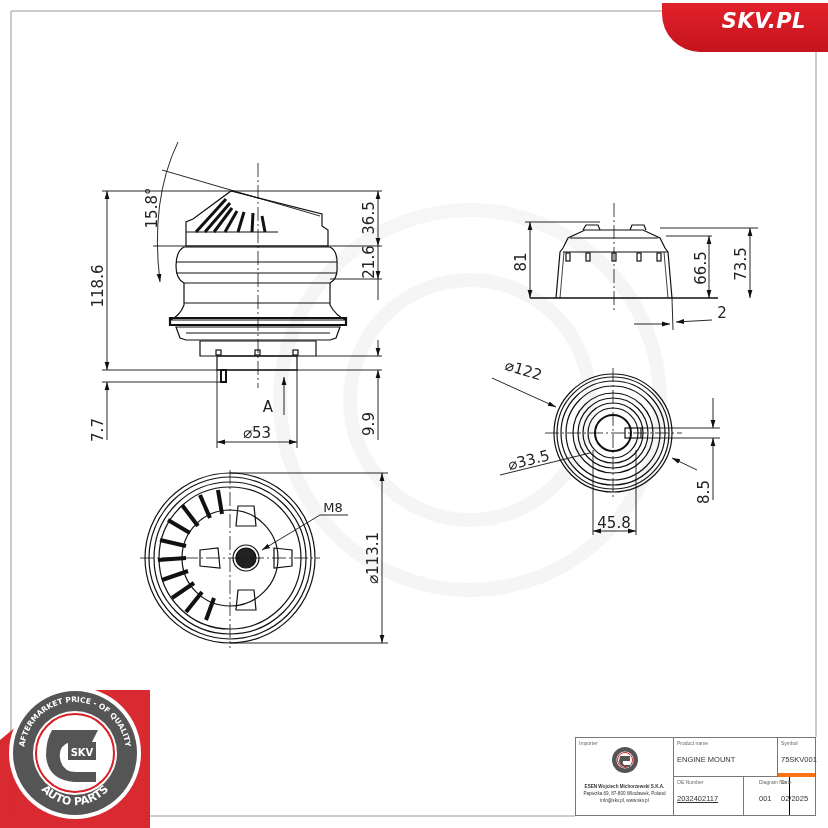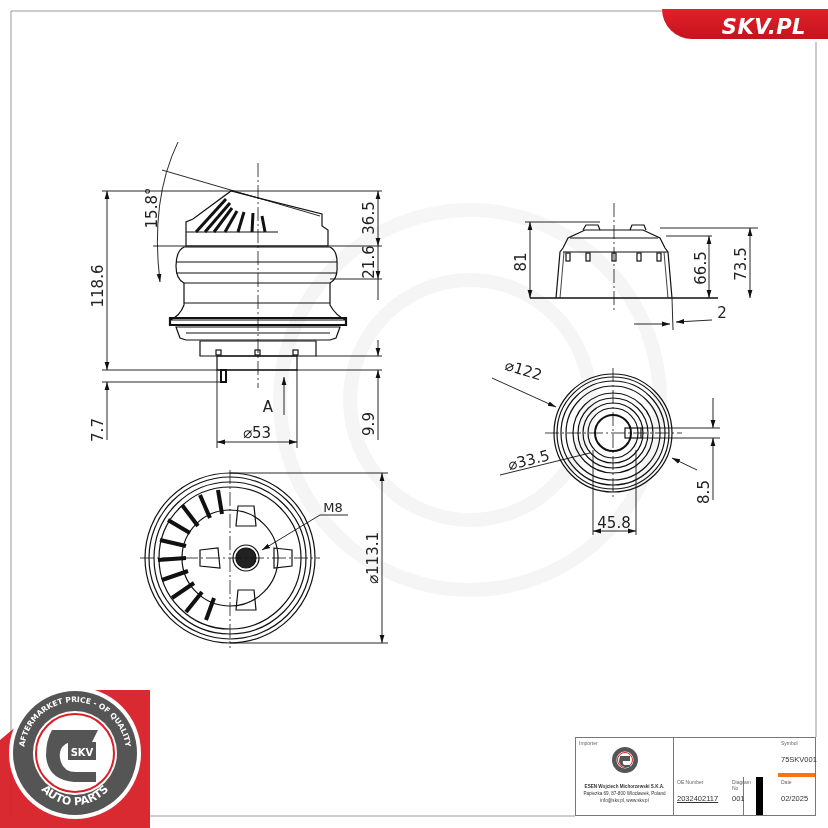--- a/index.html
+++ b/index.html
@@ -1,18 +1,18 @@
 <!DOCTYPE html>
 <html><head>
   <meta charset="utf-8">
   <style>
     html, body { margin: 0; padding: 0; background: #ffffff; }
     body { width: 828px; height: 828px; position: relative; overflow: hidden; font-family: "DejaVu Sans", sans-serif; }
     #sheet { position: absolute; left: 0; top: 0; width: 828px; height: 828px; }
-    .brand-tab { position: absolute; right: 0; top: 9px; width: 166px; height: 30px; background: linear-gradient(180deg, #e2202a 0%, #c4141d 100%); border-bottom-left-radius: 38px; }
+    .brand-tab { position: absolute; right: 0; top: 3px; width: 166px; height: 49px; background: linear-gradient(180deg, #e2202a 0%, #c4141d 100%); border-bottom-left-radius: 38px; }
     .brand-text { position: absolute; right: 22px; top: 6px; color: #ffffff; font-family: "DejaVu Sans", sans-serif; font-weight: bold; font-style: italic; font-size: 21px; letter-spacing: 0.5px; }
     .title-block { position: absolute; left: 575px; top: 737px; width: 241px; height: 79px; border: 1px solid #777; box-sizing: border-box; font-family: "Liberation Sans", sans-serif; color: #333; background: #fff; }
     .tb-cell { position: absolute; box-sizing: border-box; }
     .tb-label { position: absolute; left: 3px; top: 2px; font-size: 5px; color: #666; }
     .tb-value { position: absolute; left: 3px; font-size: 7.5px; color: #333; }
     .importer-text { position: absolute; left: 0; width: 100%; text-align: center; font-size: 4.6px; line-height: 6px; color: #333; }
     .dim { font-family: "DejaVu Sans", sans-serif; font-size: 15px; fill: #222; }
   </style>
 </head>
 <body>
@@ -235,29 +235,33 @@
       <svg width="28" height="28" viewBox="0 0 28 28" style="position:absolute;left:35px;top:8px;">
         <circle cx="14" cy="14" r="13" fill="#555"></circle>
         <circle cx="14" cy="14" r="8.5" fill="#fff"></circle>
         <circle cx="14" cy="14" r="7.5" fill="none" stroke="#d81f26" stroke-width="1"></circle>
         <path d="M9,10 L19,10 L19,15 L12,15 Q11,19 15,19 L19,19 L19,21 L14,21 Q8,20 8,15 Z" fill="#555"></path>
       </svg>
       <div class="importer-text" style="top:46px;font-weight:bold;">ESEN Wojciech Michorzewski S.K.A.</div>
       <div class="importer-text" style="top:53px;">Papiezka 69, 87-800 Wloclawek, Poland</div>
       <div class="importer-text" style="top:60px;">info@skv.pl, www.skv.pl</div>
     </div>
+    <div class="tb-cell" style="left:98px;top:0;width:104px;height:39px;border-bottom:1px solid #777;border-right:1px solid #777;">
+      <span class="tb-label">Product name</span>
+      <span class="tb-value" style="top:17px;">ENGINE MOUNT</span>
+    </div>
     <div class="tb-cell" style="left:202px;top:0;width:37px;height:39px;border-bottom:4px solid #f97316;">
       <span class="tb-label">Symbol</span>
       <span class="tb-value" style="top:17px;">75SKV001</span>
     </div>
     <div class="tb-cell" style="left:98px;top:39px;width:70px;height:38px;border-right:1px solid #777;">
       <span class="tb-label">OE Number</span>
       <span class="tb-value" style="top:17px;text-decoration:underline;">2032402117</span>
     </div>
-    <div class="tb-cell" style="left:153px;top:39px;width:34px;height:38px;border-right:7px solid #000000;">
+    <div class="tb-cell" style="left:180px;top:39px;width:34px;height:38px;border-right:1px solid #000000;">
       <span class="tb-label">Diagram No</span>
       <span class="tb-value" style="top:17px;">001</span>
     </div>
     <div class="tb-cell" style="left:202px;top:39px;width:37px;height:38px;">
       <span class="tb-label">Date</span>
       <span class="tb-value" style="top:17px;text-align:right;">02/2025</span>
     </div>
   </div>
 
 </div>

